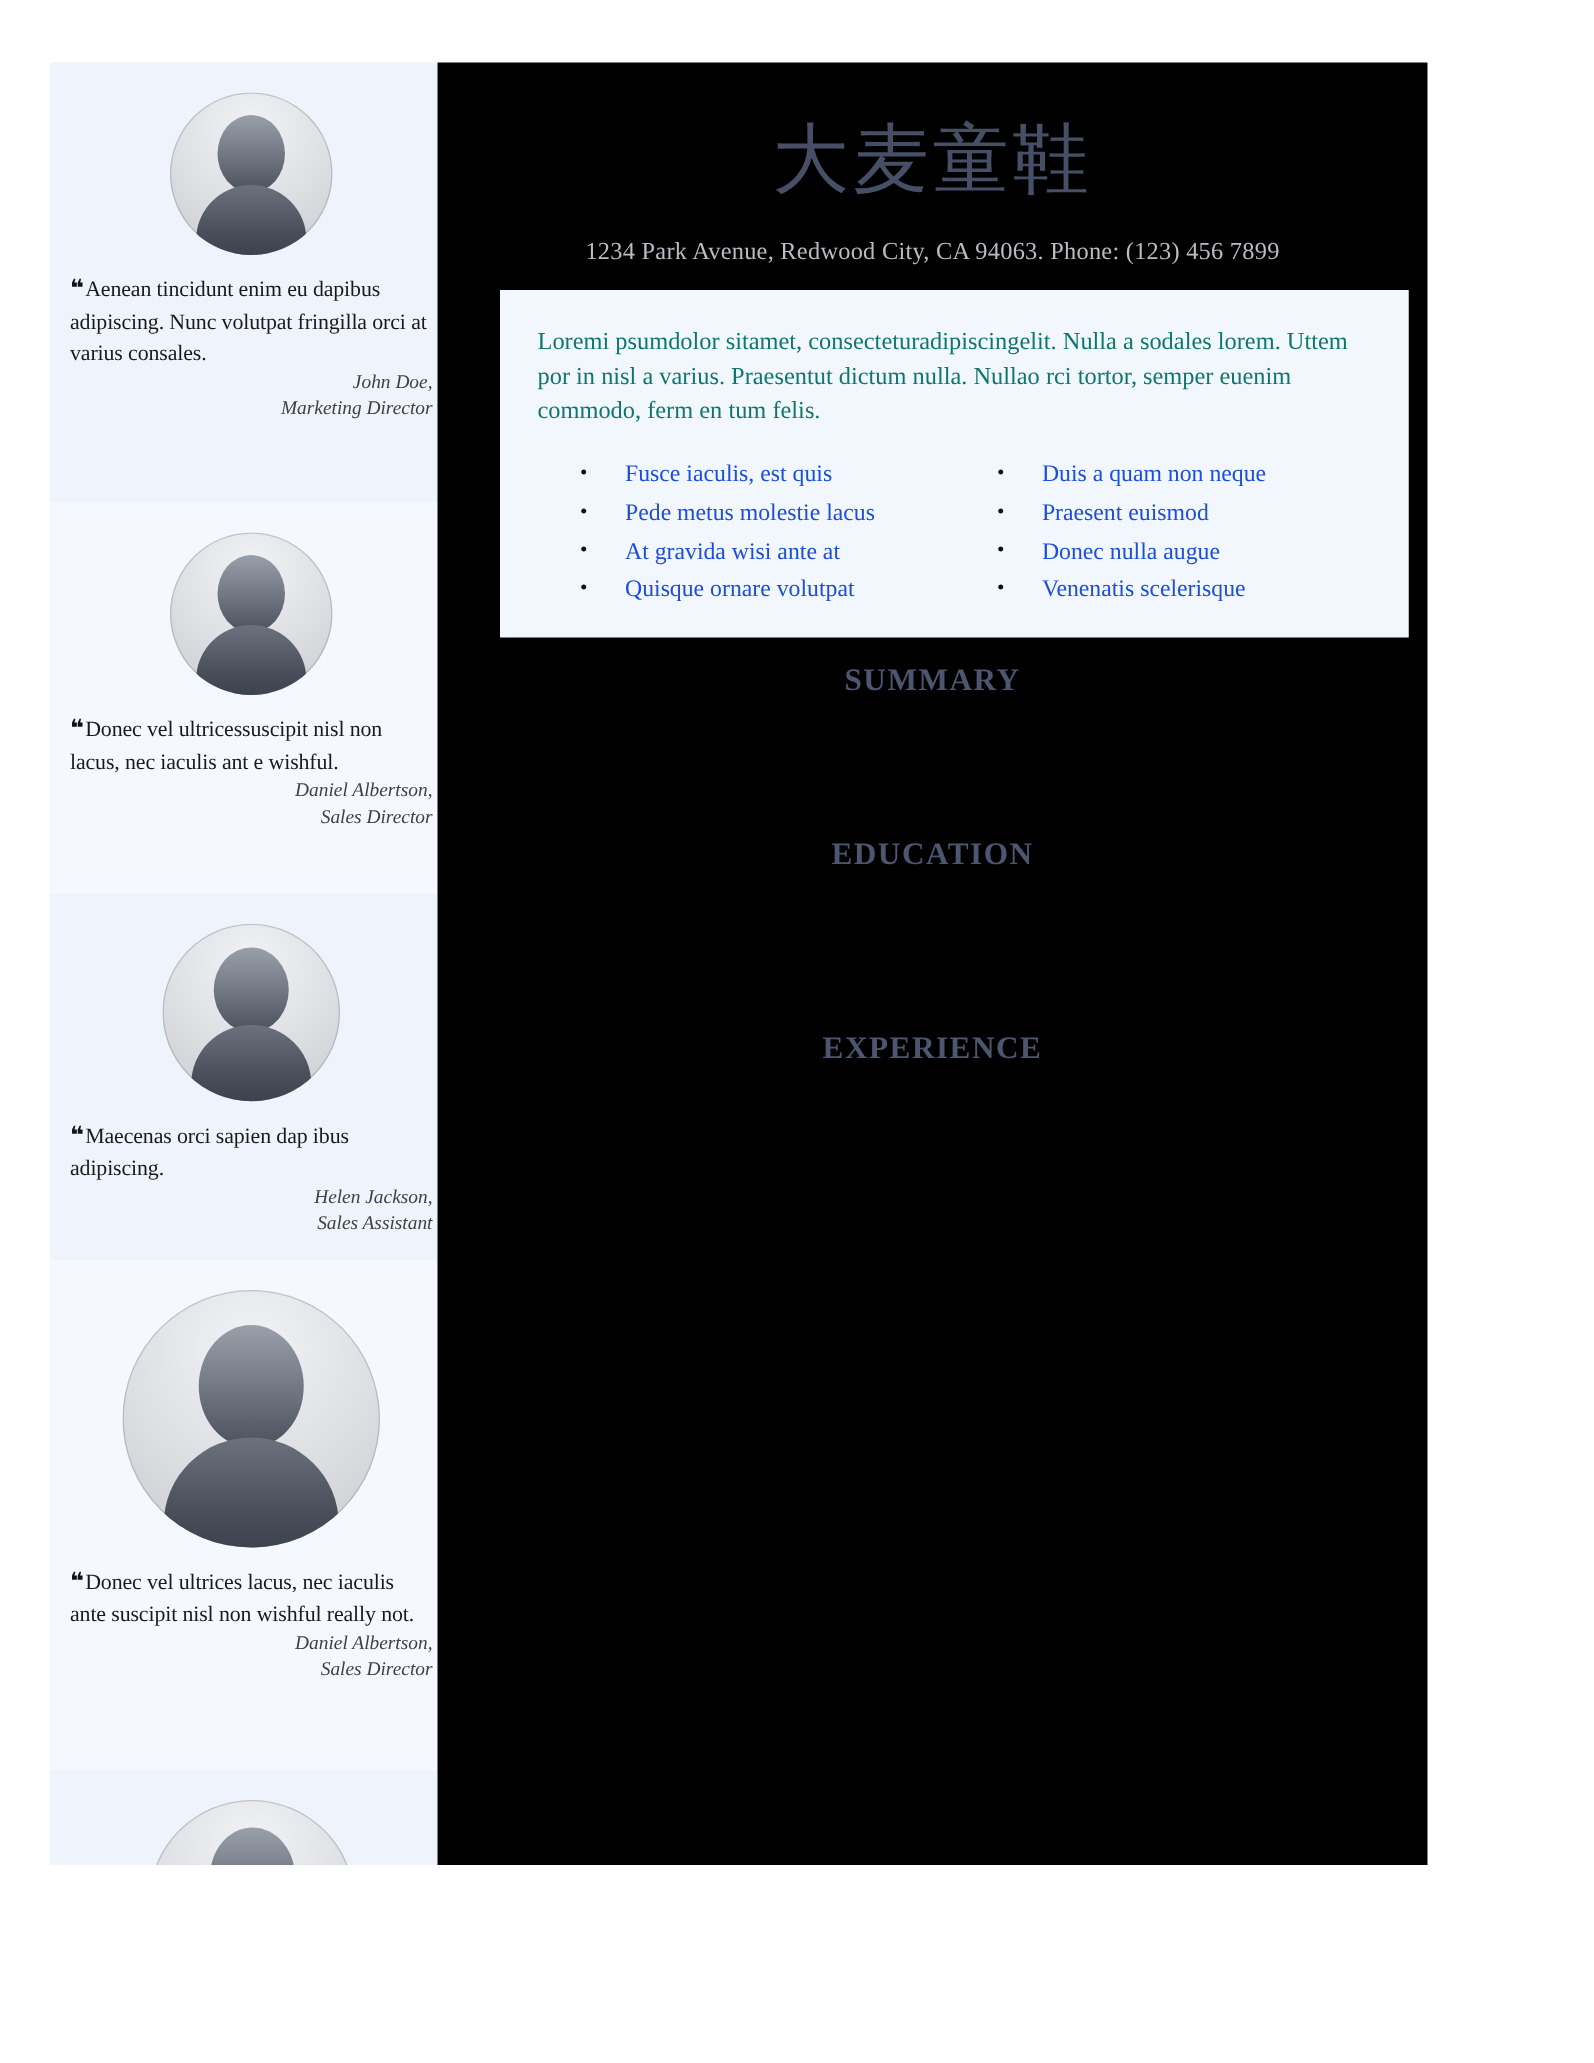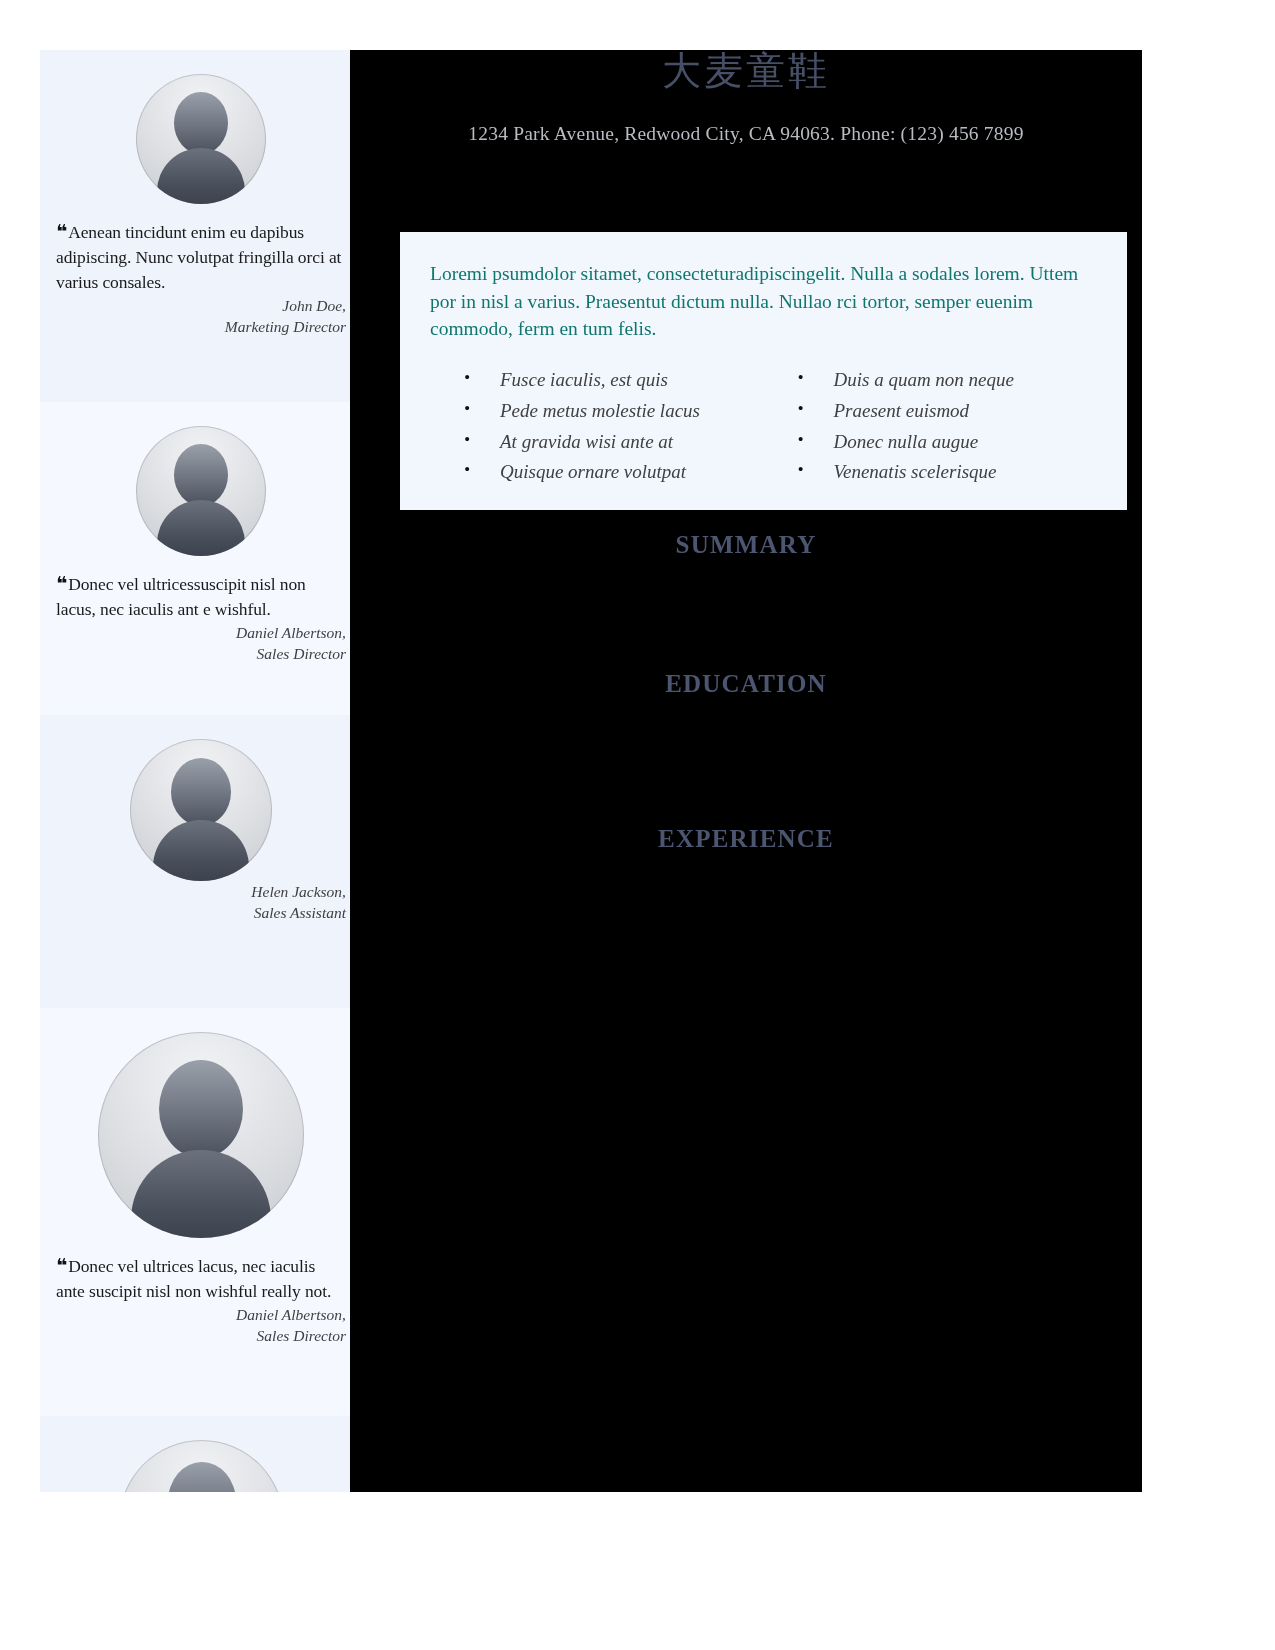--- a/index.html
+++ b/index.html
@@ -93,22 +93,23 @@
     left: 350px;
     top: 50px;
     width: 792px;
     height: 1442px;
     background: #000000;
     overflow: hidden;
   }
   .main-title {
     text-align: center;
     color: #464f66;
-    font-size: 39px;
+    font-size: 61px;
     line-height: 1.1;
+    padding-top: 44px;
     font-family: "DejaVu Sans", "Liberation Sans", sans-serif;
     letter-spacing: 3px;
   }
   .main-address {
     text-align: center;
     color: #b9bcc2;
     font-size: 19.5px;
     margin-top: 30px;
     letter-spacing: 0.2px;
   }
@@ -135,25 +136,24 @@
   .bullet-col {
     flex: 1;
   }
   .bullet-col ul {
     margin: 0;
     padding-left: 34px;
     list-style: none;
   }
   .bullet-col li {
     position: relative;
-    color: #404040;
+    color: #1d4ed8;
     font-size: 19px;
     line-height: 1.62;
     padding-left: 36px;
-    font-style: italic;
   }
   .bullet-col li::before {
     content: "\2022";
     position: absolute;
     left: 0;
     top: -1px;
     font-size: 17px;
     color: #101010;
   }
 
@@ -206,20 +206,21 @@
       </div>
     </div>
 
     <div class="testimonial" style="height:293px;">
       <div class="avatar-wrap">
         <div class="avatar" style="width:142px;height:142px;">
           <div class="head" style="left:41px;top:19px;width:60px;height:68px;"></div>
           <div class="body" style="left:23px;top:81px;width:96px;height:76px;"></div>
         </div>
       </div>
+      <p class="quote-text"><span class="quote-mark">❝</span><span>Maecenas orci sapien dap ibus adipiscing.</span></p>
       <div class="attribution">
         <div>Helen Jackson,</div>
         <div>Sales Assistant</div>
       </div>
     </div>
 
     <div class="testimonial alt" style="height:408px;">
       <div class="avatar-wrap">
         <div class="avatar" style="width:206px;height:206px;">
           <div class="head" style="left:61px;top:28px;width:84px;height:98px;"></div>

